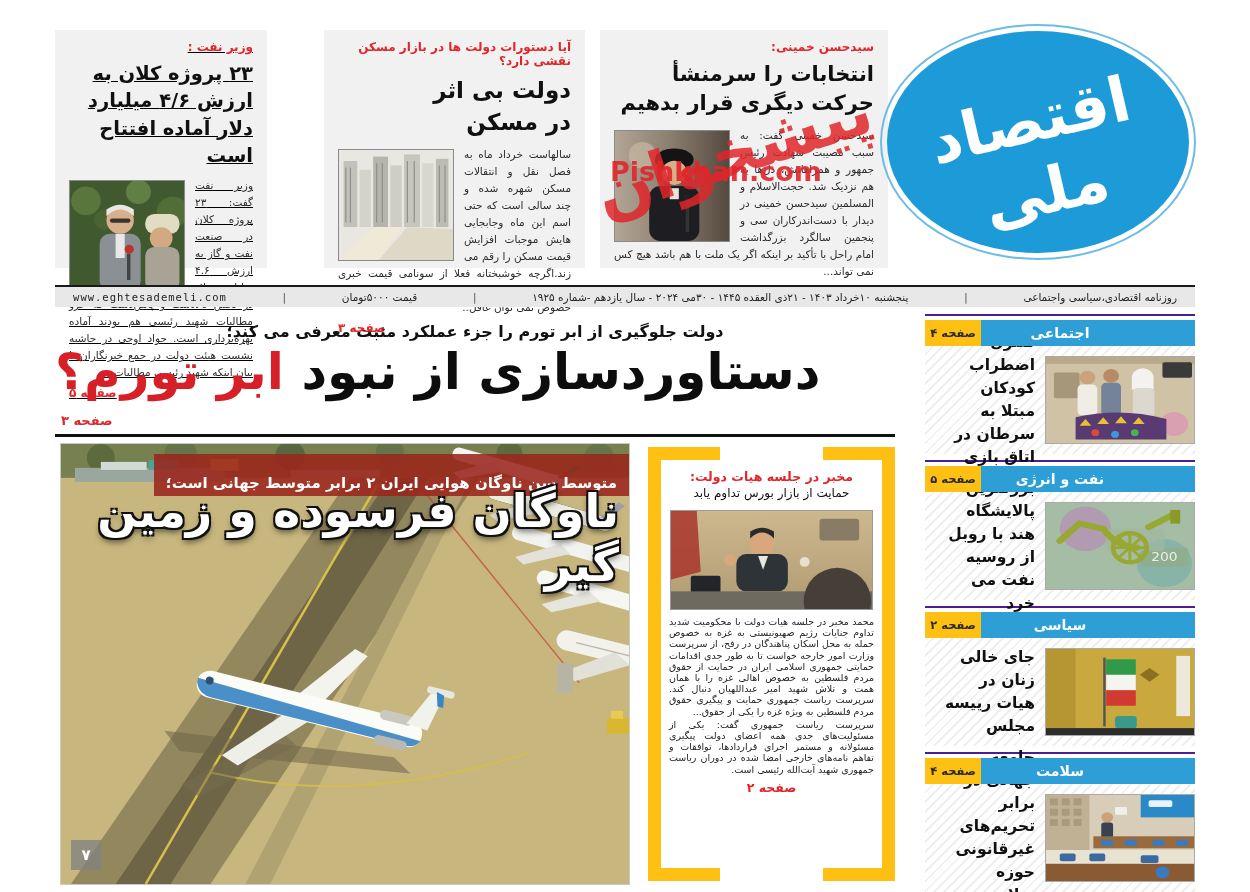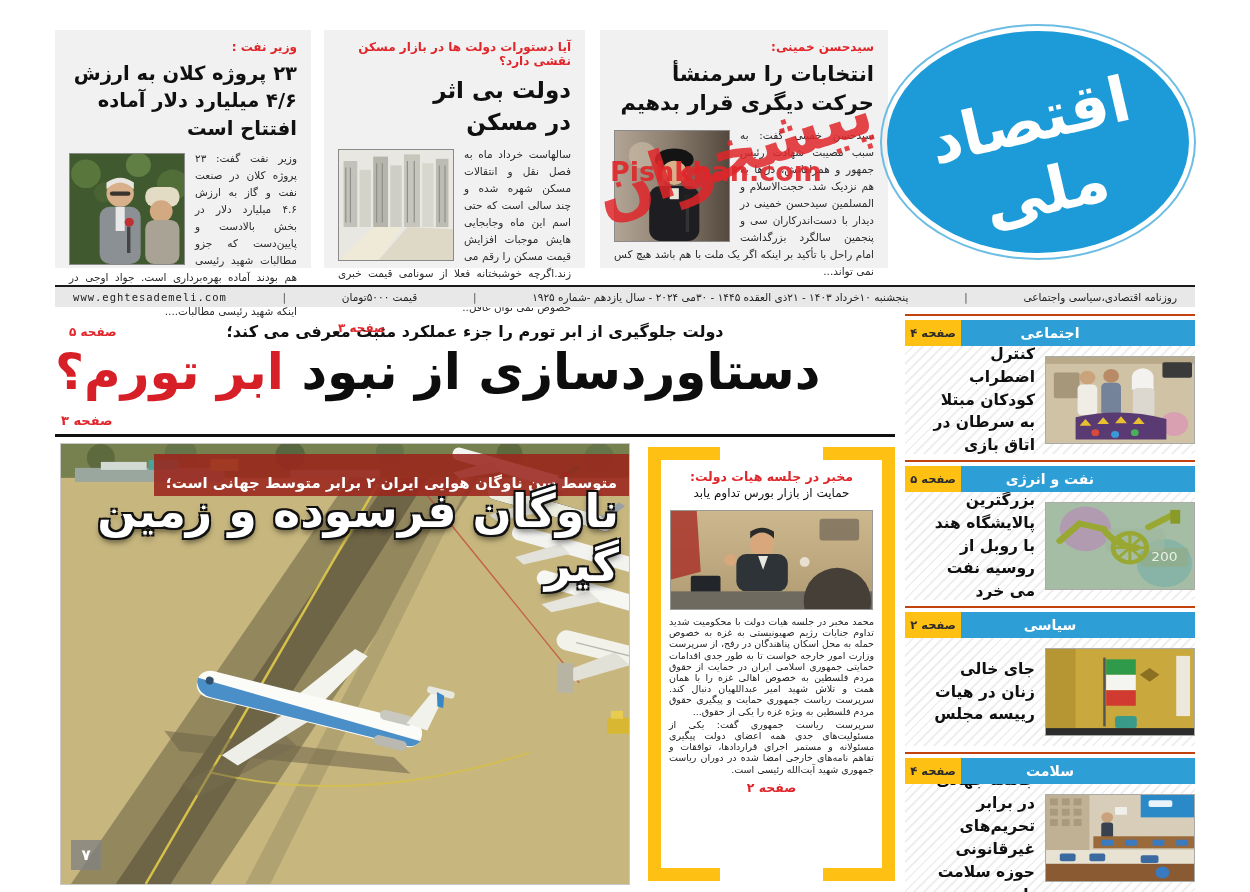--- a/index.html
+++ b/index.html
@@ -1,21 +1,21 @@
 <!DOCTYPE html>
 <html lang="fa"><head>
 <meta charset="utf-8">
 <style>
   html,body{margin:0;padding:0;background:#fff;}
   body{width:1250px;height:892px;position:relative;overflow:hidden;
        font-family:"DejaVu Sans", sans-serif;}
 
   
   .tbox{position:absolute;top:30px;height:238px;background:#f1f1f1;direction:rtl;box-sizing:border-box;padding:10px 14px;}
-  .tbox1{left:55px;width:256px;}
+  .tbox1{left:55px;width:212px;text-decoration:underline;}
   .tbox2{left:324px;width:261px;}
   .tbox3{left:600px;width:288px;}
   .tbox-kicker{color:#e0262a;font-size:12px;font-weight:bold;text-align:right;margin-bottom:6px;}
   .tbox-title{color:#101010;font-size:19.5px;font-weight:800;text-align:right;line-height:1.4;margin-bottom:8px;}
   .tbox2 .tbox-title{font-size:23px;padding-left:78px;}
   .tbox3 .tbox-title{font-size:21px;}
   .tbox-body{font-size:10.5px;color:#2b2b2b;line-height:1.62;text-align:justify;direction:rtl;}
   .tbox-photo{float:left;width:116px;height:112px;margin:3px 10px 3px 0;border:1px solid #8a8a8a;box-sizing:border-box;}
   .tbox-photo svg{width:100%;height:100%;display:block;}
   .tbox-page{color:#e0262a;font-size:12px;font-weight:bold;text-align:left;margin-top:5px;}
@@ -69,21 +69,21 @@
   .cs-kicker{color:#e0262a;font-size:12.5px;font-weight:bold;text-align:center;margin-top:8px;}
   .cs-title{color:#101010;font-size:12px;font-weight:400;text-align:center;line-height:1.5;margin-top:4px;}
   .cs-photo{width:203px;height:100px;margin:8px auto 6px;border:1px solid #999;box-sizing:border-box;overflow:hidden;}
   .cs-photo svg{width:100%;height:100%;display:block;}
   .cs-body{font-size:9.5px;line-height:1.18;color:#222;text-align:justify;direction:rtl;}
   .cs-body p{margin:0 0 2px;}
   .cs-page{color:#e0262a;font-size:12.5px;font-weight:bold;text-align:center;margin-top:5px;}
 
   
   .sidebar{position:absolute;left:905px;top:314px;width:290px;}
-  .sec{border-top:2px solid #c2410c;padding-top:4px;margin-bottom:6px;}
+  .sec{border-top:2px solid #4c1d95;padding-top:4px;margin-bottom:6px;margin-left:20px;}
   .sec-header{height:26px;background:#2d9fd6;position:relative;}
   .sec-page{position:absolute;left:0;top:0;width:56px;height:26px;background:#fdc013;color:#2b2b2b;font-size:11.5px;font-weight:bold;
             display:flex;align-items:center;justify-content:center;}
   .sec-title{color:#fff;text-align:center;font-size:14px;font-weight:bold;line-height:26px;direction:rtl;}
   .sec-body{height:108px;display:flex;direction:rtl;align-items:center;box-sizing:border-box;padding:4px 0 4px 6px;
             background:repeating-linear-gradient(135deg,#ffffff 0 5px,#efefef 5px 7px);}
   .sec-photo{flex:none;width:150px;height:88px;border:1px solid #aaa;box-sizing:border-box;overflow:hidden;background:#ddd;}
   .sec-photo svg{width:100%;height:100%;display:block;}
   .sec-headline{flex:1;padding:0 10px;font-size:15.5px;font-weight:800;color:#101010;line-height:1.48;text-align:right;direction:rtl;}
 </style>

